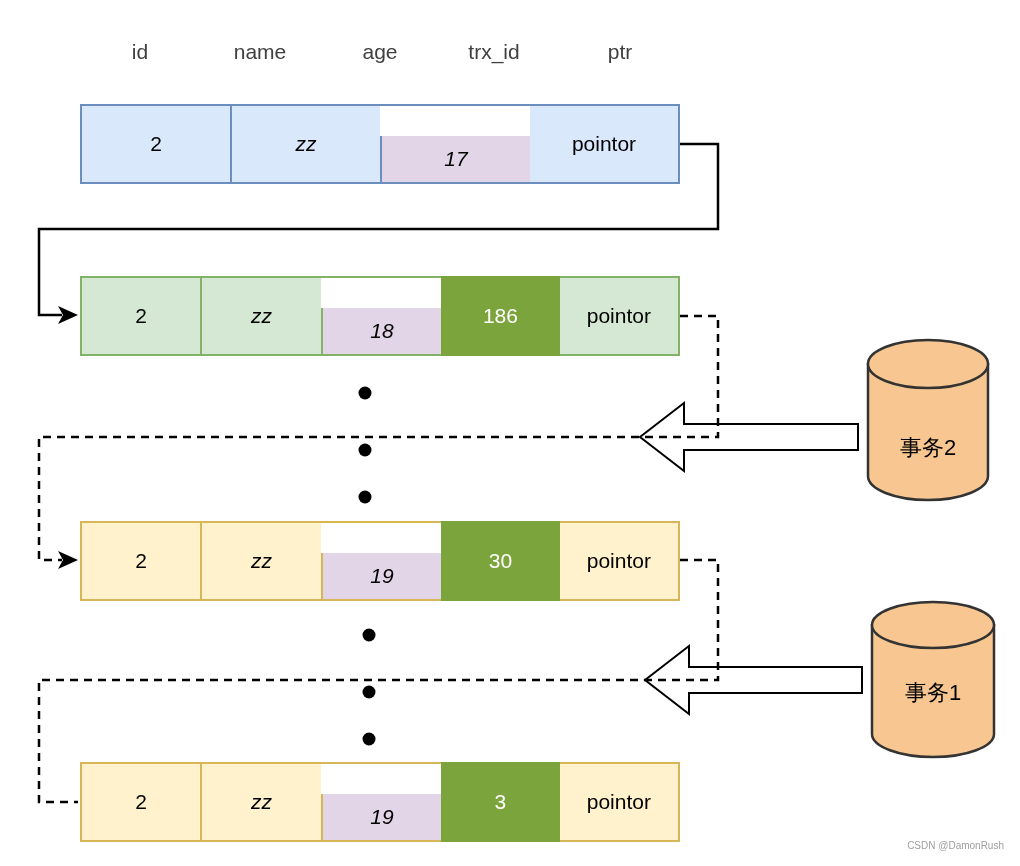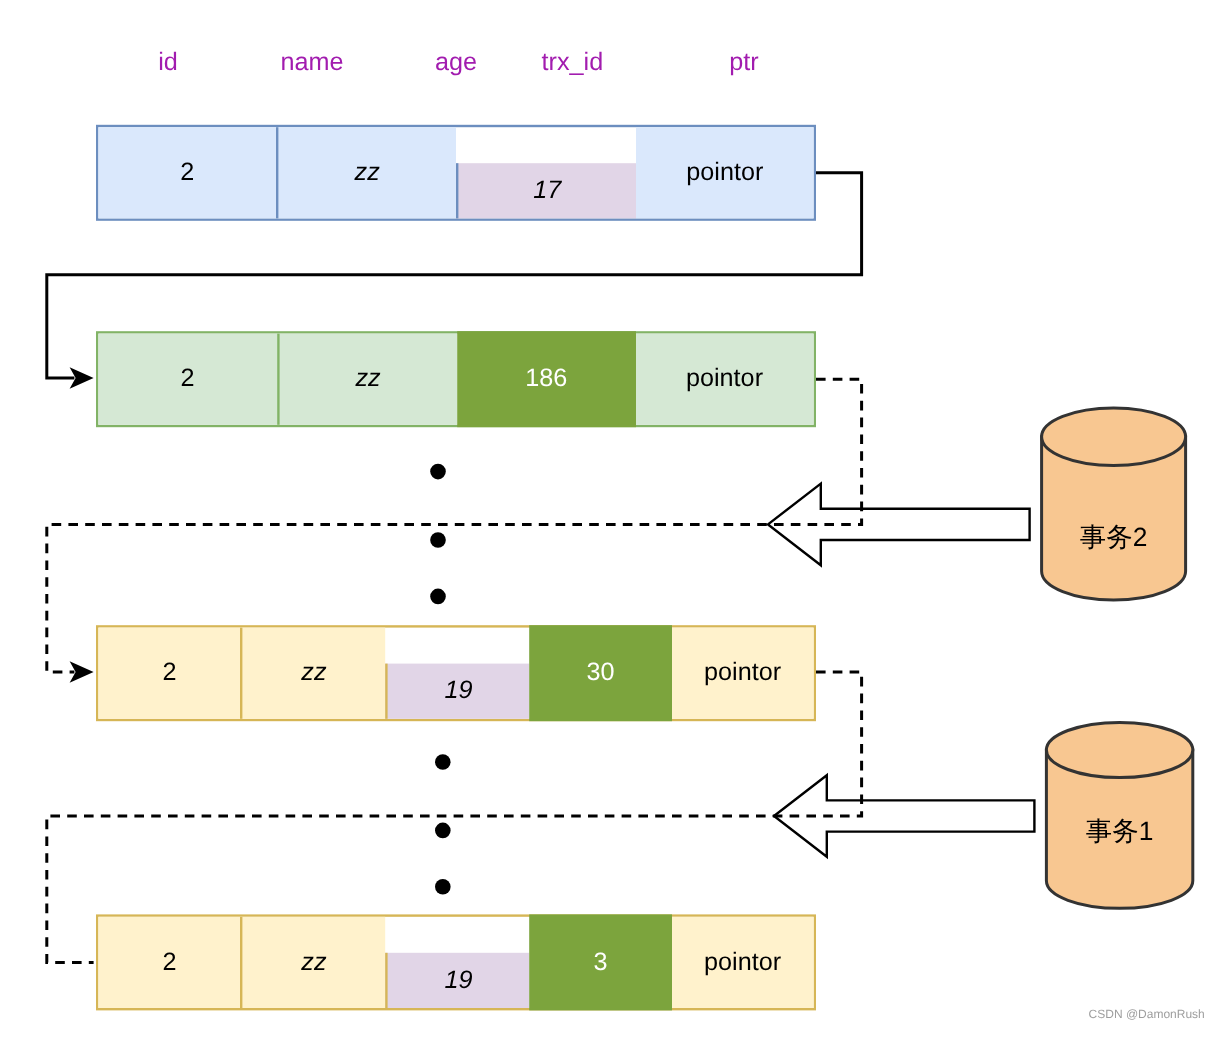--- a/index.html
+++ b/index.html
@@ -2,21 +2,21 @@
 <html><head>
 <meta charset="utf-8">
 <style>
   html,body{margin:0;padding:0;background:#fff;}
   .canvas{
     position:relative;width:1020px;height:866px;background:#ffffff;
     font-family:"Liberation Sans",sans-serif;overflow:hidden;
   }
   .hdr{
     position:absolute;top:40px;width:120px;text-align:center;
-    font-size:21px;color:#a21caf;
+    font-size:21px;color:#404040;
   }
   .vrow{
     position:absolute;left:80px;width:600px;height:80px;display:flex;
     box-sizing:border-box;border:2px solid var(--bc);
   }
   .vrow.blue  {--bg:#DAE8FC;--bc:#6C8EBF;}
   .vrow.green {--bg:#D5E8D4;--bc:#82B366;}
   .vrow.yellow{--bg:#FFF2CC;--bc:#D6B656;}
   .cell{
     flex:1;display:flex;align-items:center;justify-content:center;
@@ -32,33 +32,34 @@
   svg text{font-family:"Liberation Sans",sans-serif;}
 </style>
 </head>
 <body>
 
 <div class="canvas">
 
   <span class="hdr" style="left:80px">id</span>
   <span class="hdr" style="left:200px">name</span>
   <span class="hdr" style="left:320px">age</span>
-  <span class="hdr" style="left:417px">trx_id</span>
+  <span class="hdr" style="left:434px">trx_id</span>
   <span class="hdr" style="left:560px">ptr</span>
 
   <div class="vrow blue" style="top:104px">
     <span class="cell c-id">2</span>
     <span class="cell c-name">zz</span>
     <span class="cell c-age">17</span>
     <span class="cell c-ptr">pointor</span>
   </div>
 
   <div class="vrow green" style="top:276px">
     <span class="cell c-id">2</span>
     <span class="cell c-name">zz</span>
+    <span class="cell c-age">18</span>
     <span class="cell c-trx">186</span>
     <span class="cell c-ptr">pointor</span>
   </div>
 
   <div class="vrow yellow" style="top:521px">
     <span class="cell c-id">2</span>
     <span class="cell c-name">zz</span>
     <span class="cell c-age">19</span>
     <span class="cell c-trx">30</span>
     <span class="cell c-ptr">pointor</span>

